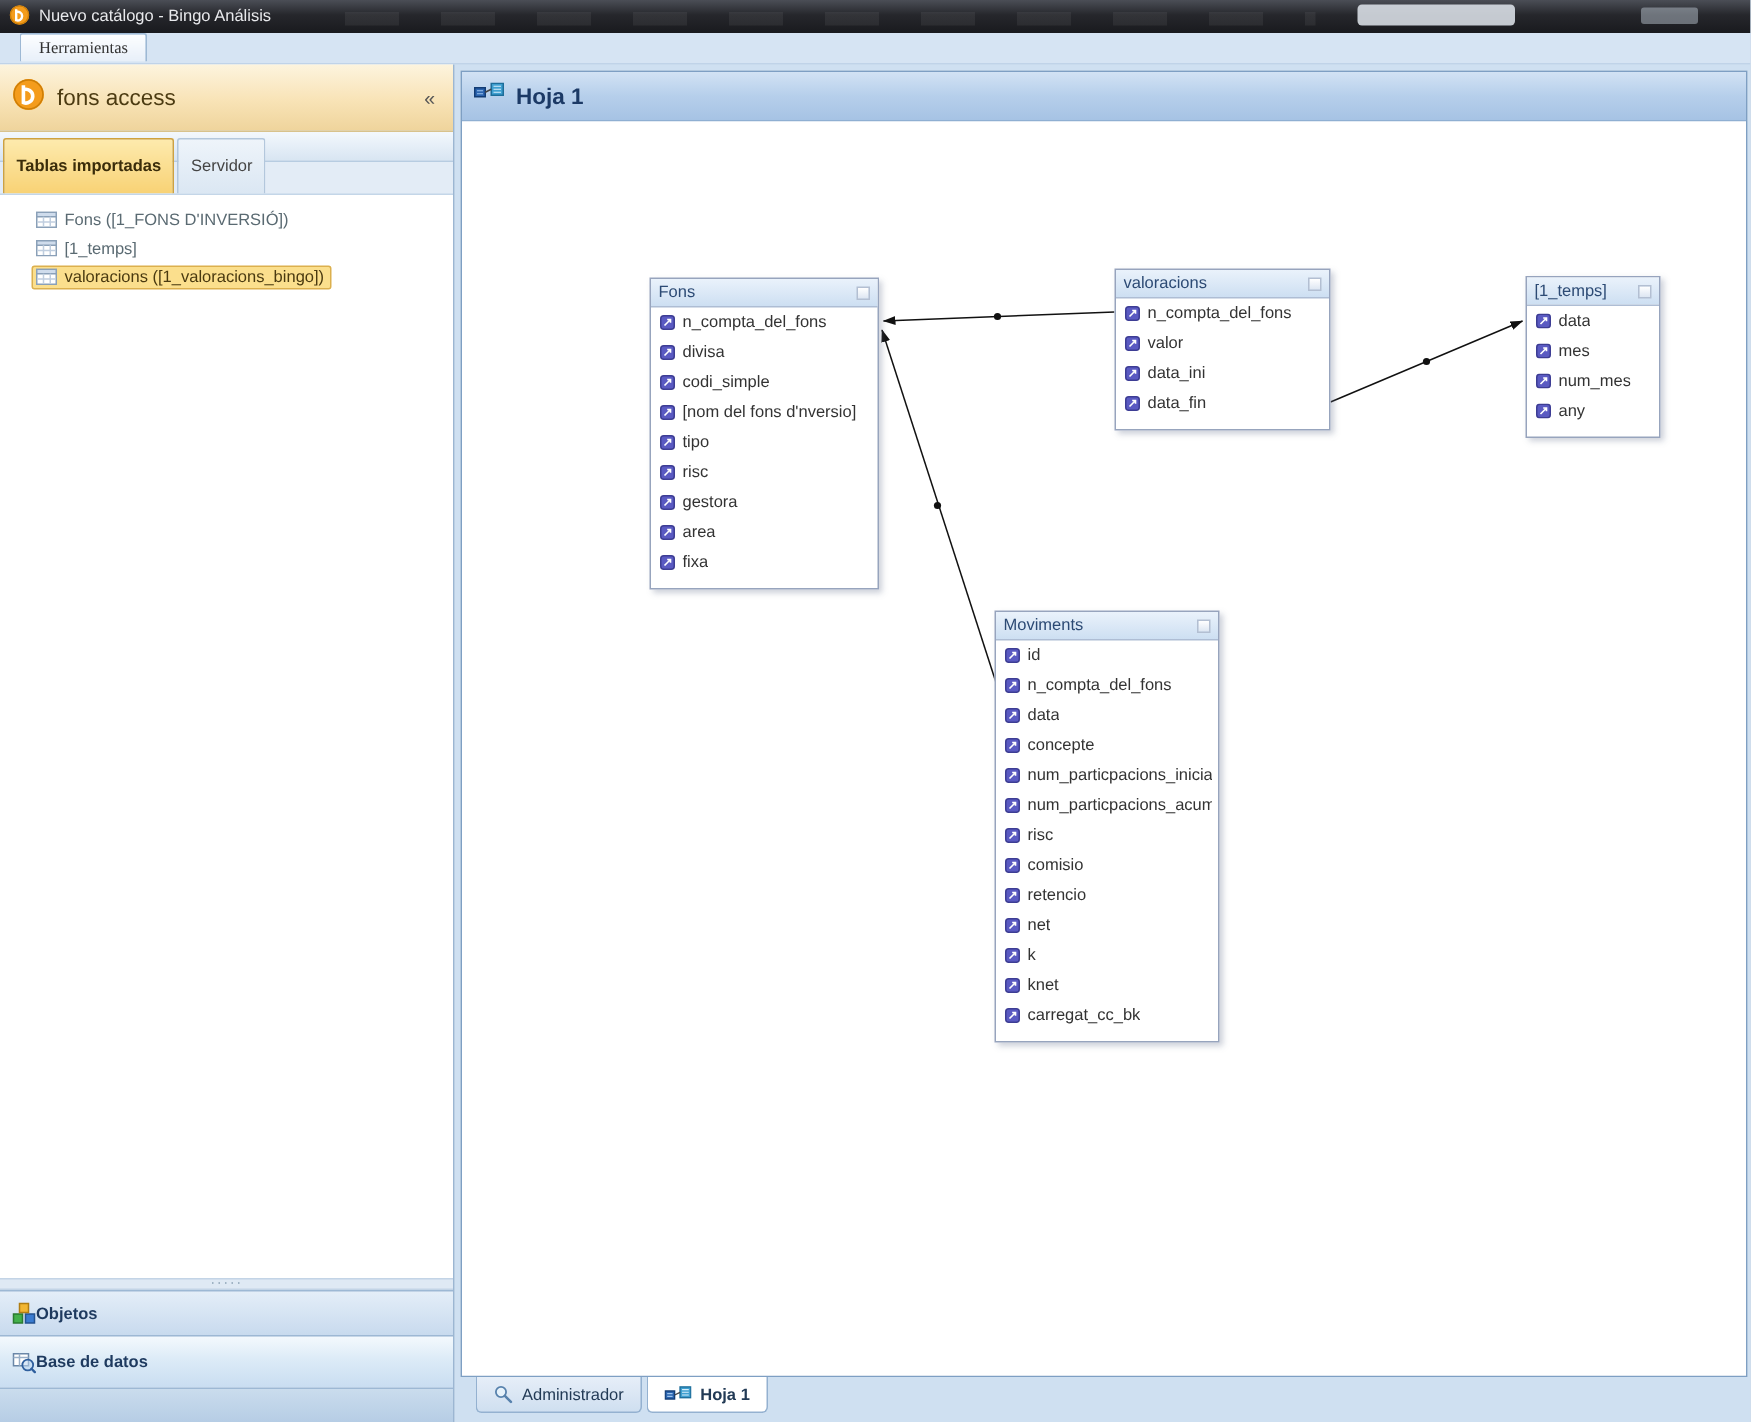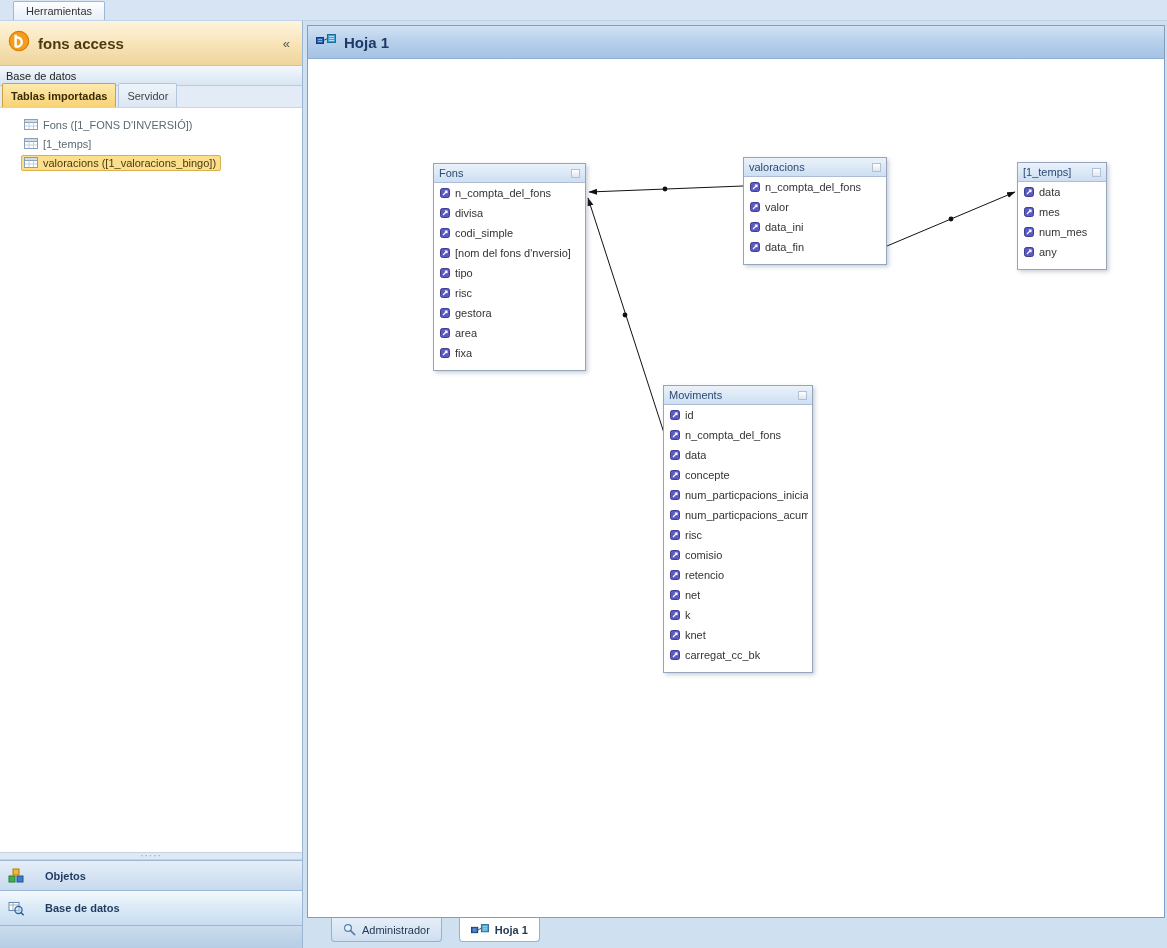--- a/index.html
+++ b/index.html
@@ -6,73 +6,85 @@
   body { font-family: "Liberation Sans", sans-serif; background:#9db6cf; }
   .window { width:1167px; height:948px; background:#cfe0f1; display:flex; flex-direction:column; overflow:hidden; position:relative; }
 
   
   .titlebar { height:22px; flex:none; background:linear-gradient(#4b4e56,#26272c 45%,#191a1e); display:flex; align-items:center; gap:6px; padding-left:6px; color:#e8e9ec; font-size:11px; position:relative; }
   .titlebar::after { content:""; position:absolute; left:230px; right:290px; top:8px; height:9px; background:repeating-linear-gradient(90deg, rgba(255,255,255,0.06) 0 36px, transparent 36px 64px); }
   .tb-box { position:absolute; right:157px; top:3px; width:105px; height:14px; background:rgba(226,232,238,0.85); border-radius:3px; }
   .tb-box2 { position:absolute; right:35px; top:5px; width:38px; height:11px; background:rgba(200,210,222,0.45); border-radius:2px; }
 
   
-  .ribbonstrip { height:21px; flex:none; background:#d6e4f3; border-bottom:1px solid #c0d3e8; display:flex; align-items:flex-end; padding-left:13px; }
+  .ribbonstrip { height:21px; flex:none; background:#d6e4f3; border-bottom:1px solid #c0d3e8; display:flex; padding-left:13px;font-family:Liberation Serif, serif; }
   .ribbon-tab { height:19px; padding:0 12px; font-size:11px; color:#333; background:linear-gradient(#fdfeff,#e7eff9); border:1px solid #9db8d4; border-bottom:none; border-radius:2px 2px 0 0; display:flex; align-items:center; }
 
   
   .content { flex:1; display:flex; min-height:0; }
 
   
   .sidebar { width:303px; flex:none; display:flex; flex-direction:column; border-right:1px solid #9cb6d2; background:#e8f0f8; min-height:0; }
   .sb-header { height:45px; flex:none; background:linear-gradient(#fdf4de,#f8e3b6 55%,#efd49c); border-bottom:1px solid #d8c28c; display:flex; align-items:center; gap:8px; padding:0 8px; }
-  .sb-title { flex:1; font-size:15px; font-weight:bold; color:#4c3b12; }
+  .sb-title { flex:1; font-size:15px; font-weight:normal; color:#4c3b12; }
   .sb-collapse { color:#555; font-size:13px; padding:0 4px; cursor:pointer; }
   .sb-section { height:20px; flex:none; background:linear-gradient(#f3f8fd,#d8e5f2); border-bottom:1px solid #b7cce1; font-size:11px; color:#222; display:flex; align-items:center; padding-left:6px; }
   .sb-tabs { height:22px; flex:none; background:#e3ecf6; display:flex; align-items:flex-end; gap:2px; padding-left:2px; border-bottom:1px solid #c4d6e8; }
-  .sb-tab { height:24px; padding:0 8px; font-size:11px; display:flex; align-items:center; border:1px solid #b3c7dc; border-bottom:none; background:linear-gradient(#eef4fa,#dbe7f3); color:#444; border-radius:2px 2px 0 0; cursor:default; }
+  .sb-tab { height:37px; padding:0 8px; font-size:11px; display:flex; align-items:center; border:1px solid #b3c7dc; border-bottom:none; background:linear-gradient(#eef4fa,#dbe7f3); color:#444; border-radius:2px 2px 0 0; cursor:default; }
   .sb-tab.active { background:linear-gradient(#fdeaad,#f8d275); border-color:#cfa23f; font-weight:bold; color:#3a2c0a; }
   .sb-tree { flex:1; background:#fff; overflow:hidden; padding-top:7px; }
   .tree-row { height:19px; display:flex; align-items:center; padding-left:21px; font-size:11px; color:#5a6a72; }
   .tree-row .hl { display:flex; align-items:center; gap:5px; padding:1px 4px 1px 2px; border:1px solid transparent; border-radius:2px; white-space:nowrap;justify-content:flex-end; }
   .tree-row.sel .hl { background:#fbdf8d; border-color:#dcb04e; color:#4a3a10; }
   .ticon svg, .fi svg, .bticon svg { display:block; }
   .sb-splitter { height:8px; flex:none; background:#dfe9f4; border-top:1px solid #c3d4e6; border-bottom:1px solid #c3d4e6; display:flex; align-items:center; justify-content:center; color:#8aa0b4; font-size:10px; line-height:4px; letter-spacing:1px; cursor:row-resize; }
-  .sb-row { height:30px; flex:none; display:flex; align-items:center; gap:21px; padding-left:8px; background:linear-gradient(#e4eef8,#c8daee); border-top:1px solid #9db8d4; font-size:11px; font-weight:bold; color:#1e3a5f; cursor:pointer; }
+  .sb-row { height:30px; flex:none; display:flex; align-items:center; gap:0; padding-left:8px; background:linear-gradient(#e4eef8,#c8daee); border-top:1px solid #9db8d4; font-size:11px; font-weight:bold; color:#1e3a5f; cursor:pointer; }
   .sb-row.selected { height:35px; background:linear-gradient(#f4f9fd,#dcebf7 45%,#c9ddf1); }
   .sb-bottomfill { height:23px; flex:none; background:linear-gradient(#cadced,#b6cde5); border-top:1px solid #9db8d4; }
 
   
   .main { flex:1; display:flex; flex-direction:column; padding:4px 2px 0 4px; min-width:0; min-height:0; }
   .main-box { flex:1; border:1px solid #7e9fc3; display:flex; flex-direction:column; background:#fff; min-height:0; }
   .main-header { height:33px; flex:none; background:linear-gradient(#d2e2f4,#b6cfeb 50%,#a6c3e4); border-bottom:1px solid #8fafd2; display:flex; align-items:center; gap:8px; padding-left:8px; }
   .main-title { font-size:15px; font-weight:bold; color:#1c3a66; }
   .canvas { flex:1; position:relative; background:#fff; overflow:hidden; }
   .links { position:absolute; left:0; top:0; width:100%; height:100%; }
 
   .dt { position:absolute; background:#fff; border:1px solid #97a4bd; box-shadow:2px 2px 4px rgba(110,120,145,0.35); padding-bottom:7px; }
   .dt-h { height:19px; background:linear-gradient(#eaf2fb,#cddff2); border-bottom:1px solid #aebdd4; display:flex; align-items:center; padding:0 5px; font-size:11px; color:#2c4a74; cursor:move; }
   .dt-ht { flex:1; overflow:hidden; white-space:nowrap; }
   .dt-hicon { width:9px; height:9px; flex:none; border:1px solid #b3bfd2; background:linear-gradient(#ffffff,#dde6f2); }
   .dt-f { height:20px; display:flex; align-items:center; gap:5px; padding:0 4px 0 6px; font-size:11px; color:#333; white-space:nowrap; overflow:hidden; }
   .fl { overflow:hidden; }
 
   .sheet-tabs { height:30px; flex:none; display:flex; align-items:flex-start; gap:3px; padding-left:10px; }
-  .btab { height:24px; display:flex; align-items:center; gap:6px; padding:0 11px; font-size:11px; color:#223a55; background:linear-gradient(#e6eef8,#cfdff0); border:1px solid #94b1d0; border-top:none; border-radius:0 0 4px 4px; cursor:pointer;margin-left:14px; }
+  .btab { height:24px; display:flex; align-items:center; gap:6px; padding:0 11px; font-size:11px; color:#223a55; background:linear-gradient(#e6eef8,#cfdff0); border:1px solid #94b1d0; border-top:none; border-radius:0 0 4px 4px; cursor:pointer; }
   .btab.active { background:#fff; font-weight:bold; }
 
   
   .statusbar { height:18px; flex:none; background:linear-gradient(#e4eefa,#c0d7ee); border-top:1px solid #9db8d4; display:flex; align-items:center; gap:13px; padding:0 8px; font-size:10.5px; color:#333; }
   .sb-ctx { display:flex; align-items:center; gap:4px; cursor:pointer; }
 </style>
 </head>
 <body>
 
 <div class="window">
 
+  <div class="titlebar">
+    <span>
+      <svg width="14" height="14" viewBox="0 0 14 14">
+          <circle cx="7" cy="7" r="6.5" fill="#f49c1c"></circle>
+          <circle cx="7" cy="7" r="6" fill="none" stroke="#cd7e07" stroke-width="0.8"></circle>
+          <path d="M4.8 3.2 v7.2 a2.9 2.9 0 1 0 0-5.4" fill="none" stroke="#fff" stroke-width="1.6"></path>
+        </svg>
+    </span>
+    <span>Nuevo catálogo - Bingo Análisis</span>
+    <span class="tb-box"></span>
+    <span class="tb-box2"></span>
+  </div>
 
   <div class="ribbonstrip">
     <div class="ribbon-tab">Herramientas</div>
   </div>
 
   <div class="content">
 
     <div class="sidebar">
       <div class="sb-header">
         <span>

